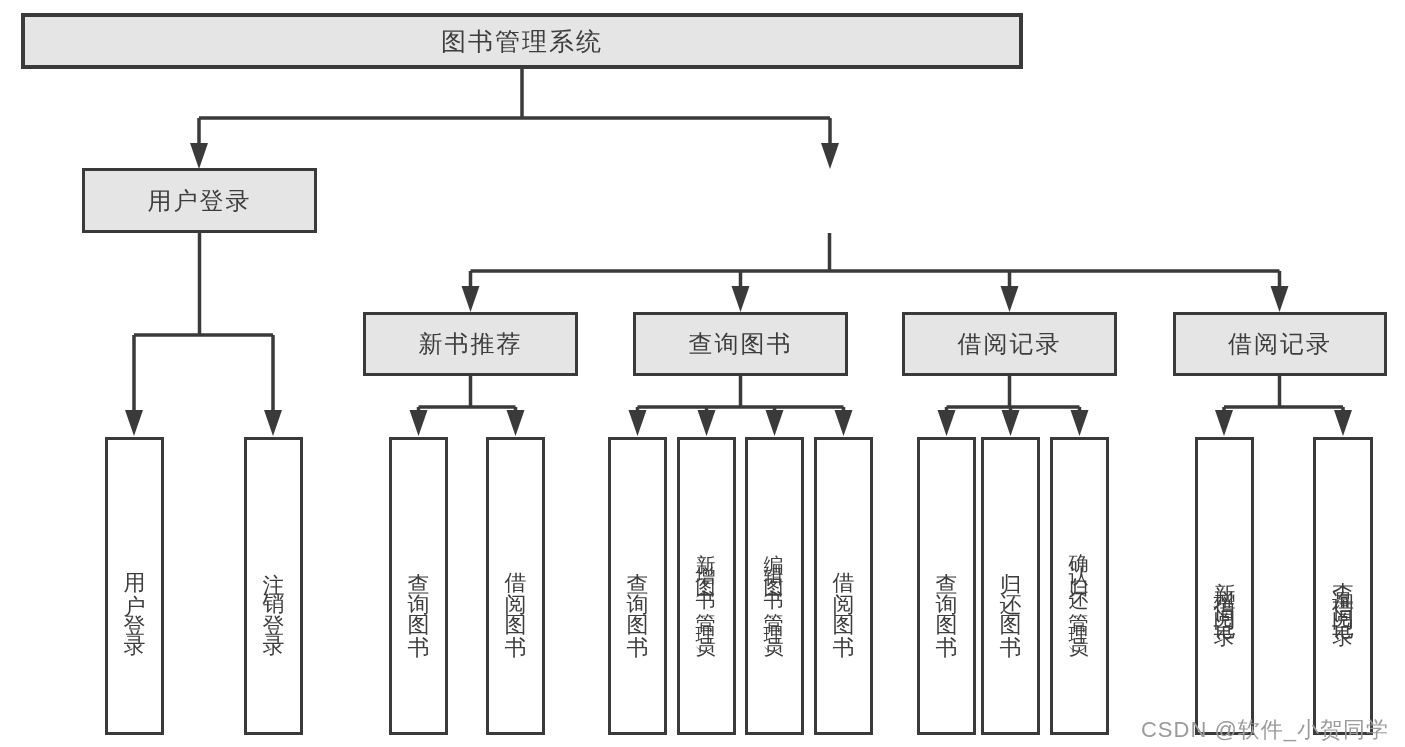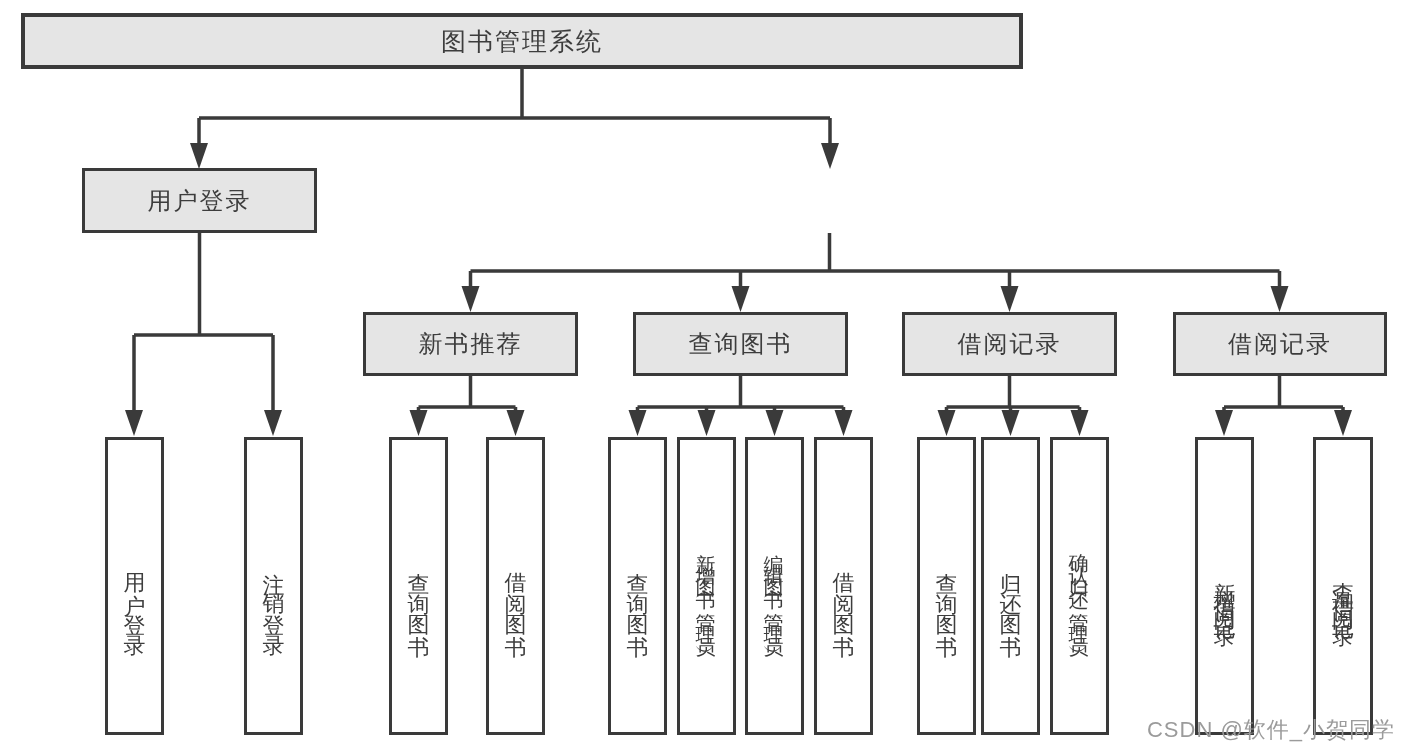--- a/index.html
+++ b/index.html
@@ -60,21 +60,21 @@
     writing-mode: vertical-rl;
     text-orientation: mixed;
     white-space: nowrap;
   }
   .v-4 { font-size: 22px; letter-spacing: 21px; padding-top: 21px; }
   .v-6 { font-size: 22px; letter-spacing: 9px;  padding-top: 9px; }
   .v-9 { font-size: 20px; letter-spacing: 12px; padding-top: 12px; }
 
   .watermark {
     position: absolute;
-    right: 10px;
+    right: 16px;
     bottom: 2px;
     font-size: 22px;
     color: var(--watermark);
     letter-spacing: 1px;
     pointer-events: none;
   }
 </style>
 </head>
 <body>
 

